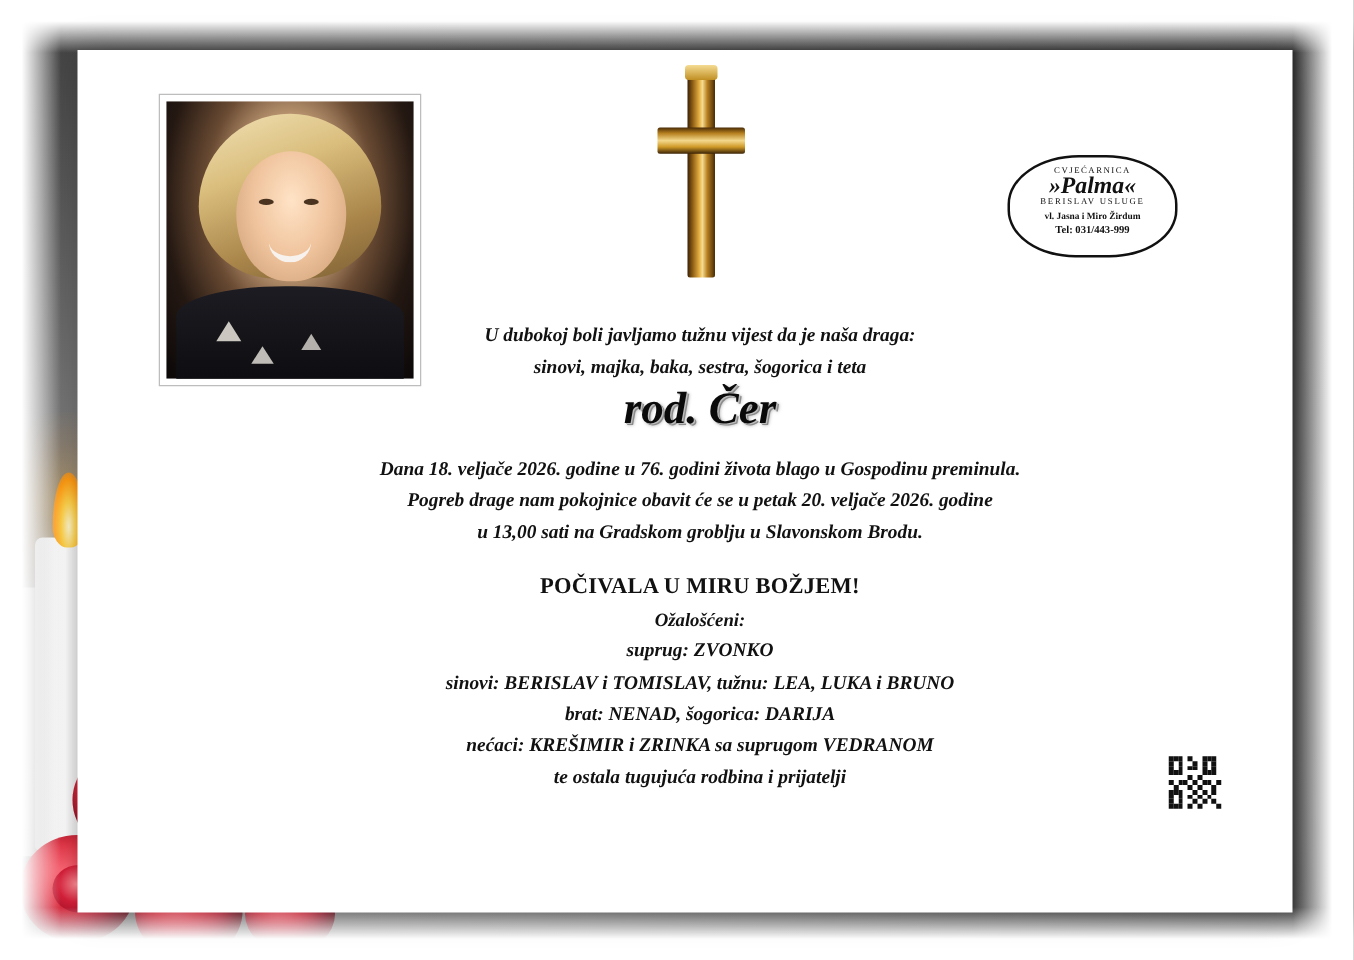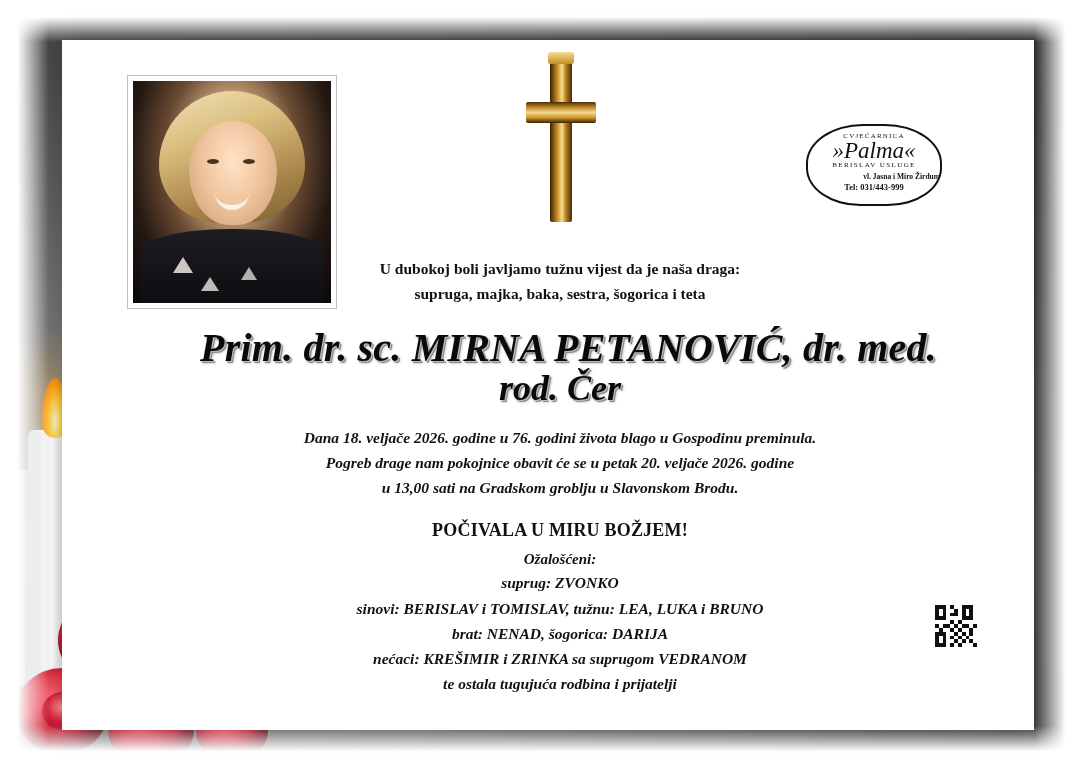--- a/index.html
+++ b/index.html
@@ -159,25 +159,25 @@
     left: 806px; top: 124px;
     width: 132px; height: 78px;
     border: 2px solid #111;
     border-radius: 42% 42% 40% 40% / 48% 48% 46% 46%;
     background: #fff;
     text-align: center;
     overflow: hidden;
   }
   .logo-top { font-size: 7px; letter-spacing: 1.2px; margin-top: 6px; color:#111; font-family:"Liberation Serif", serif; }
   .logo-name {
-    font-size: 23px; font-style: italic; font-weight: normal; line-height: 1.05;
+    font-size: 19px; font-style: italic; font-weight: bold; line-height: 1.05;
     color: #111; font-family: "Liberation Serif", serif; margin-top: -1px;
   }
   .logo-sub { font-size: 7px; letter-spacing: 1.4px; color:#111; margin-top: -2px; }
-  .logo-line { font-size: 7.5px; font-weight: bold; color: #111; margin-top: 3px; text-align: right; }
+  .logo-line { font-size: 7.5px; font-weight: bold; color: #111; margin-top: 3px; }
   .logo-tel { font-size: 8.5px; font-weight: bold; color: #111; margin-top: 1px; }
 
   
   .qr {
     position: absolute; left: 934px; top: 604px;
     width: 42px; height: 42px;
     background: #fff;
     border: 1px solid #fff;
   }
   .qr-grid { width: 100%; height: 100%; display: grid; grid-template-columns: repeat(11, 1fr); grid-template-rows: repeat(11, 1fr); }
@@ -187,21 +187,21 @@
   
   .txt {
     position: absolute;
     left: 200px; top: 256px;
     width: 720px;
     text-align: center;
     color: #111;
     font-family: "Liberation Serif", serif;
   }
   .lead {
-    font-weight: bold; font-size: 15.5px; line-height: 1.62;
+    font-style: italic; font-weight: bold; font-size: 15.5px; line-height: 1.62;
   }
   .name-main {
     margin-top: 22px;
     font-weight: bold; font-style: italic;
     font-size: 40px; line-height: 1.0;
     letter-spacing: 0.2px;
     white-space: nowrap;
     color: #0a0a0a;
     text-shadow: 1px 1px 0 #bdbdbd, 2px 2px 0 #8c8c8c, 2px 2px 3px rgba(0,0,0,0.35);
   }
@@ -397,24 +397,23 @@
         <i></i>
         <i></i>
         <i></i>
         <i class="on"></i>
     </div>
   </div>
 
   <div class="txt">
     <div class="lead">
       <div>U dubokoj boli javljamo tužnu vijest da je naša draga:</div>
-      <div>supruga, majka, baka, sestra, šogorica i teta</div>
+      <div>sinovi, majka, baka, sestra, šogorica i teta</div>
     </div>
 
-    <div class="name-main">Prim. dr. sc. MIRNA PETANOVIĆ, dr. med.</div>
     <div class="name-sub">rod. Čer</div>
 
     <div class="details">
       <div>Dana 18. veljače 2026. godine u 76. godini života blago u Gospodinu preminula.</div>
       <div>Pogreb drage nam pokojnice obavit će se u petak 20. veljače 2026. godine</div>
       <div>u 13,00 sati na Gradskom groblju u Slavonskom Brodu.</div>
     </div>
 
     <div class="rip">POČIVALA U MIRU BOŽJEM!</div>
 

